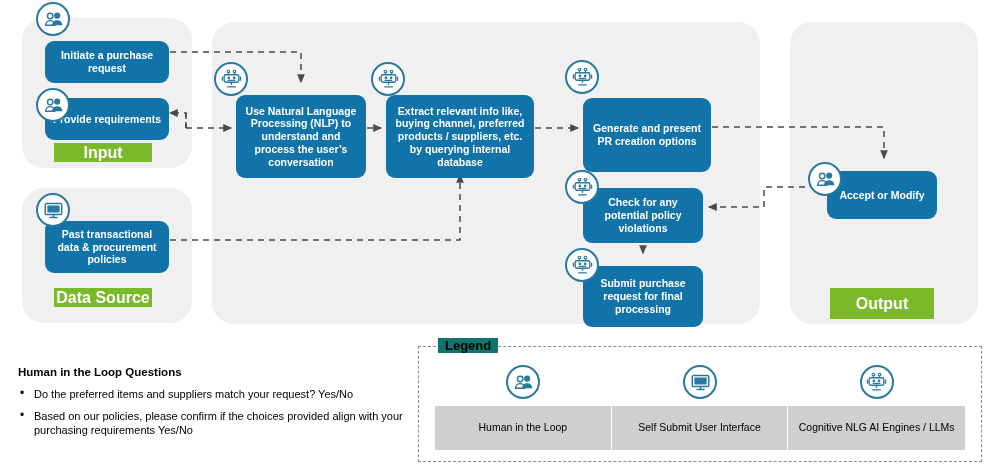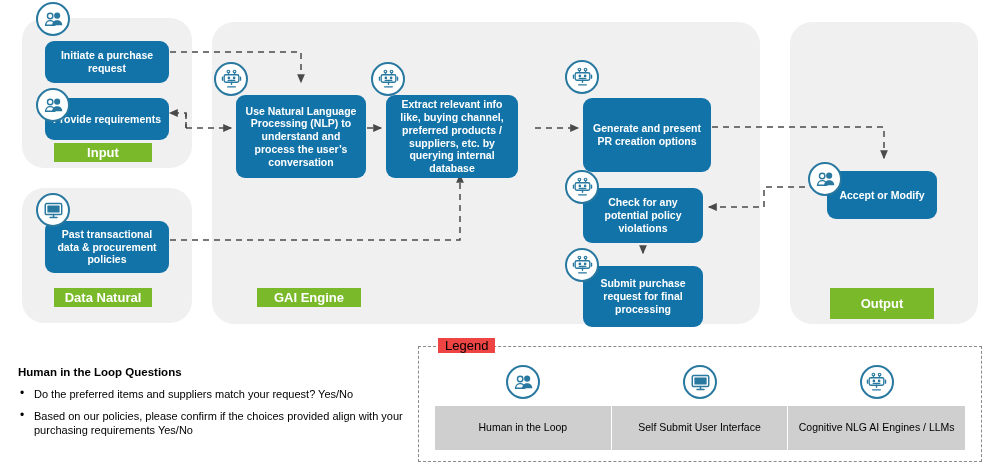--- a/index.html
+++ b/index.html
@@ -23,29 +23,29 @@
     color:#fff;font-weight:bold;display:flex;align-items:center;
     justify-content:center;text-align:center;line-height:1.22;
     box-sizing:border-box;padding:4px 7px;margin-top:8px;
   }
   .node span{display:block;}
 
   #n-initiate{left:45px;top:33px;width:124px;height:42px;font-size:10.5px;}
   #n-provide{left:45px;top:90px;width:124px;height:42px;font-size:10.5px;}
   #n-past{left:45px;top:213px;width:124px;height:52px;font-size:10.5px;}
   #n-nlp{left:236px;top:87px;width:130px;height:83px;font-size:10.5px;}
-  #n-extract{left:386px;top:87px;width:132px;height:83px;font-size:10.5px;text-align:center;}
+  #n-extract{left:386px;top:87px;width:148px;height:83px;font-size:10.5px;text-align:center;}
   #n-generate{left:583px;top:90px;width:128px;height:74px;font-size:10.5px;}
   #n-check{left:583px;top:180px;width:120px;height:55px;font-size:10.5px;}
   #n-submit{left:583px;top:258px;width:120px;height:61px;font-size:10.5px;}
   #n-accept{left:827px;top:163px;width:110px;height:48px;font-size:10.5px;}
 
   
   .chip{
-    position:absolute;background:#7ab929;color:#fff;font-size:13px;
+    position:absolute;background:#7ab929;color:#fff;font-size:16px;
     font-weight:bold;display:flex;align-items:center;justify-content:center;
     text-align:center;
   }
   #chip-input{left:54px;top:143px;width:98px;height:19px;}
   #chip-data{left:54px;top:288px;width:98px;height:19px;}
   #chip-gai{left:257px;top:288px;width:104px;height:19px;}
   #chip-output{left:830px;top:288px;width:104px;height:31px;}
 
   
   .badge{
@@ -72,22 +72,22 @@
   #hitl{position:absolute;left:18px;top:366px;width:390px;}
   #hitl h3{margin:0 0 9px 0;font-size:11.5px;font-weight:bold;color:#000;}
   #hitl ul{margin:0;padding:0;list-style:none;}
   #hitl li{position:relative;padding-left:16px;margin-bottom:7px;
            font-size:11px;line-height:1.32;color:#000;}
   #hitl li:before{content:"\2022";position:absolute;left:2px;top:-1px;font-size:12px;}
 
   
   #legend{position:absolute;left:418px;top:346px;width:564px;height:116px;
           border:1.5px dashed #8a8a8a;box-sizing:border-box;}
-  #legend-title{position:absolute;left:438px;top:338px;background:#ef4444;
-                padding:0 7px;font-size:13px;font-weight:normal;color:#000;}
+  #legend-title{position:absolute;left:438px;top:338px;background:#0f766e;
+                padding:0 7px;font-size:13px;font-weight:bold;color:#000;}
   .legend-grid{position:absolute;left:435px;top:358px;width:530px;height:96px;
                display:flex;}
   .legend-col{flex:1;display:flex;flex-direction:column;align-items:center;}
   .legend-icon{height:48px;display:flex;align-items:center;justify-content:center;}
   .legend-icon .badge{position:static;width:34px;height:34px;}
   .legend-cell{width:100%;background:#cfcfcf;border-right:1px solid #ffffff;
                height:44px;display:flex;align-items:center;justify-content:center;
                text-align:center;font-size:10.5px;line-height:1.3;color:#000;
                box-sizing:border-box;}
   .legend-col:last-child .legend-cell{border-right:none;}
@@ -253,24 +253,21 @@
       <path d="M3 18.5c0-3.1 2.4-5.2 5.2-5.2s5.2 2.1 5.2 5.2z" fill="none" stroke="#2878a0" stroke-width="1.6"></path>
       <circle cx="16.2" cy="7.6" r="3.5" fill="#2878a0"></circle>
       <path d="M10.4 18.5c0-3.3 2.6-5.6 5.8-5.6s5.8 2.3 5.8 5.6z" fill="#2878a0"></path>
     </svg>
   </div>
 
   <div class="chip" id="chip-input">
     <span>Input</span>
   </div>
   <div class="chip" id="chip-data">
-    <span>Data Natural</span>
-  </div>
-  <div class="chip" id="chip-gai">
-    <span>GAI Engine</span>
+    <span>Data Source</span>
   </div>
   <div class="chip" id="chip-output">
     <span>Output</span>
   </div>
 
   <div id="hitl">
     <h3>Human in the Loop Questions</h3>
     <ul>
       <li>Do the preferred items and suppliers match your request? Yes/No</li>
       <li>Based on our policies, please confirm if the choices provided align with your purchasing requirements Yes/No</li>

